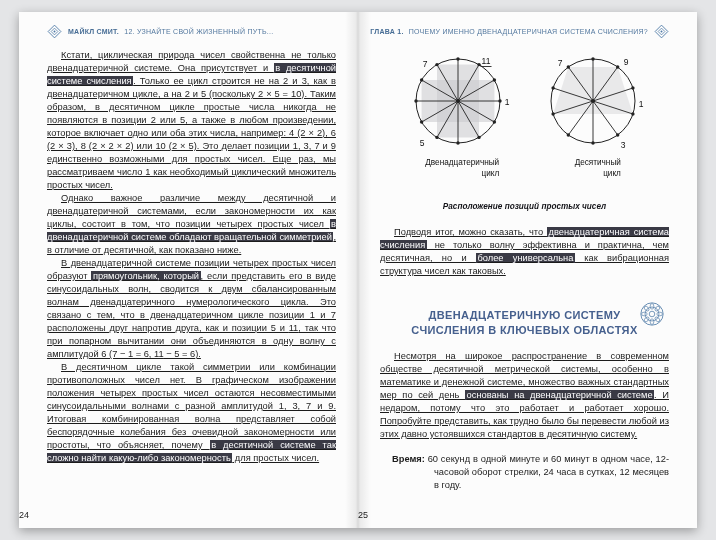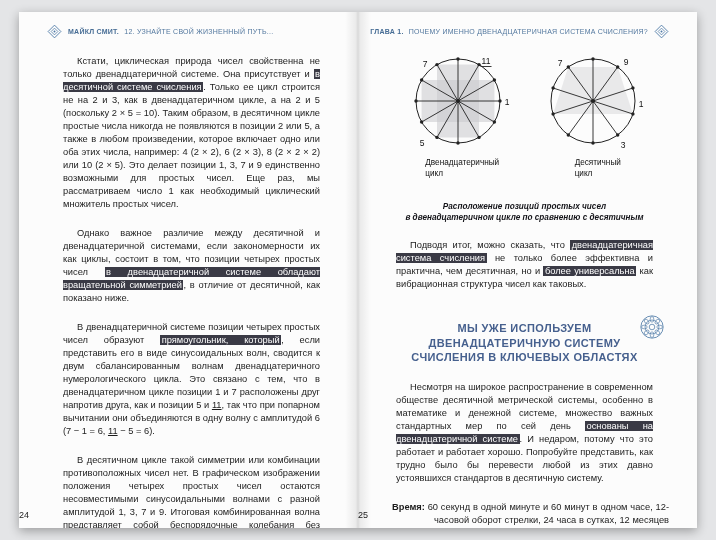--- a/index.html
+++ b/index.html
@@ -11,26 +11,26 @@
           transform:translateX(-50%);pointer-events:none;
           background:linear-gradient(90deg,rgba(0,0,0,0) 0%,rgba(0,0,0,.07) 42%,rgba(0,0,0,.14) 50%,rgba(0,0,0,.07) 58%,rgba(0,0,0,0) 100%);}
   .page{width:339px;position:relative;box-sizing:border-box;overflow:hidden;color:#1c1c1c;}
   .page.left{padding:12px 22px 0 28px;}
   .page.right{padding:12px 28px 0 22px;}
   .header{display:flex;align-items:center;gap:6px;font-size:7px;letter-spacing:.25px;
           color:#52779e;margin-bottom:10px;white-space:nowrap;}
   .header .ht b{font-weight:bold;color:#476d95;margin-right:3px;}
   .header.right-h{justify-content:flex-end;}
   .logo svg{display:block;}
-  .body-text p{margin:16px;font-size:9.3px;line-height:13px;text-align:justify;text-indent:14px;}
+  .body-text p{margin:0;font-size:9.3px;line-height:13px;text-align:justify;text-indent:14px;text-decoration:underline;}
   .hl{background:#3a3a45;color:#fff;padding:0 1.5px;}
   .ul{text-decoration:underline;}
   .diagrams{display:flex;justify-content:space-between;padding:2px 8px 0 10px;}
   .diagram{width:138px;display:flex;flex-direction:column;align-items:center;}
-  .diag-label{margin-top:3px;text-align:left;font-size:8.2px;line-height:10.5px;color:#111;margin-left:9px;}
+  .diag-label{margin-top:3px;text-align:right;font-size:8.2px;line-height:10.5px;color:#111;margin-left:9px;}
   .dnum{font-size:8.5px;fill:#111;font-family:"Liberation Sans",sans-serif;}
   .fig-caption{margin-top:22px;text-align:center;font-size:8.2px;line-height:11px;
           font-weight:bold;font-style:italic;color:#141419;}
   .summary{margin-top:14px;}
   .section-heading{position:relative;margin:30px 6px 0 6px;text-align:center;font-weight:bold;
           font-size:11px;line-height:14.5px;letter-spacing:.4px;color:#46608e;}
   .section-heading .mandala{position:absolute;right:-2px;top:-7px;}
   .rp-body{margin-top:13px;}
   .time{margin:12px 0 0 12px;padding-left:42px;text-indent:-42px;font-size:9.3px;
           line-height:13px;text-align:justify;}
@@ -156,25 +156,24 @@
           </svg>
           <div class="diag-label">
             <div>Десятичный</div>
             <div>цикл</div>
           </div>
         </div>
       </div>
 
       <div class="fig-caption">
         <div>Расположение позиций простых чисел</div>
-        <div>в двенадцатеричном цикле по сравнению с десятичным</div>
       </div>
 
       <div class="body-text summary">
-        <p><span>Подводя итог, можно сказать, что </span><span class="hl">двенадцатеричная система счисления</span><span> не только более эффективна и практична, чем десятичная, но и </span><span class="hl">более универсальна</span><span> как вибрационная структура чисел как таковых.</span></p>
+        <p><span>Подводя итог, можно сказать, что </span><span class="hl">двенадцатеричная система счисления</span><span> не только волну эффективна и практична, чем десятичная, но и </span><span class="hl">более универсальна</span><span> как вибрационная структура чисел как таковых.</span></p>
       </div>
 
       <div class="section-heading">
         <span class="mandala">
           <svg width="26" height="26" viewBox="0 0 28 28">
             <circle cx="14" cy="14" r="12" fill="none" stroke="#4d79a6" stroke-width="0.9"></circle>
             <circle cx="14" cy="14" r="7.5" fill="none" stroke="#4d79a6" stroke-width="0.8"></circle>
             <circle cx="14" cy="14" r="3" fill="none" stroke="#4d79a6" stroke-width="0.8"></circle>
             <g fill="none" stroke="#4d79a6" stroke-width="0.7">
               <ellipse cx="14" cy="5.8" rx="2" ry="3"></ellipse>
@@ -183,21 +182,20 @@
               <ellipse cx="22.2" cy="14" rx="3" ry="2"></ellipse>
               <g transform="rotate(45 14 14)">
                 <ellipse cx="14" cy="5.8" rx="2" ry="3"></ellipse>
                 <ellipse cx="14" cy="22.2" rx="2" ry="3"></ellipse>
                 <ellipse cx="5.8" cy="14" rx="3" ry="2"></ellipse>
                 <ellipse cx="22.2" cy="14" rx="3" ry="2"></ellipse>
               </g>
             </g>
           </svg>
         </span>
-        <div>МЫ УЖЕ ИСПОЛЬЗУЕМ</div>
         <div>ДВЕНАДЦАТЕРИЧНУЮ СИСТЕМУ</div>
         <div>СЧИСЛЕНИЯ В КЛЮЧЕВЫХ ОБЛАСТЯХ</div>
       </div>
 
       <div class="body-text rp-body">
         <p><span>Несмотря на широкое распространение в современном обществе десятичной метрической системы, особенно в математике и денежной системе, множество важных стандартных мер по сей день </span><span class="hl">основаны на двенадцатеричной системе</span><span>. И недаром, потому что это работает и работает хорошо. Попробуйте представить, как трудно было бы перевести любой из этих давно устоявшихся стандартов в десятичную систему.</span></p>
       </div>
 
       <div class="time">
         <span class="tl">Время:</span>

